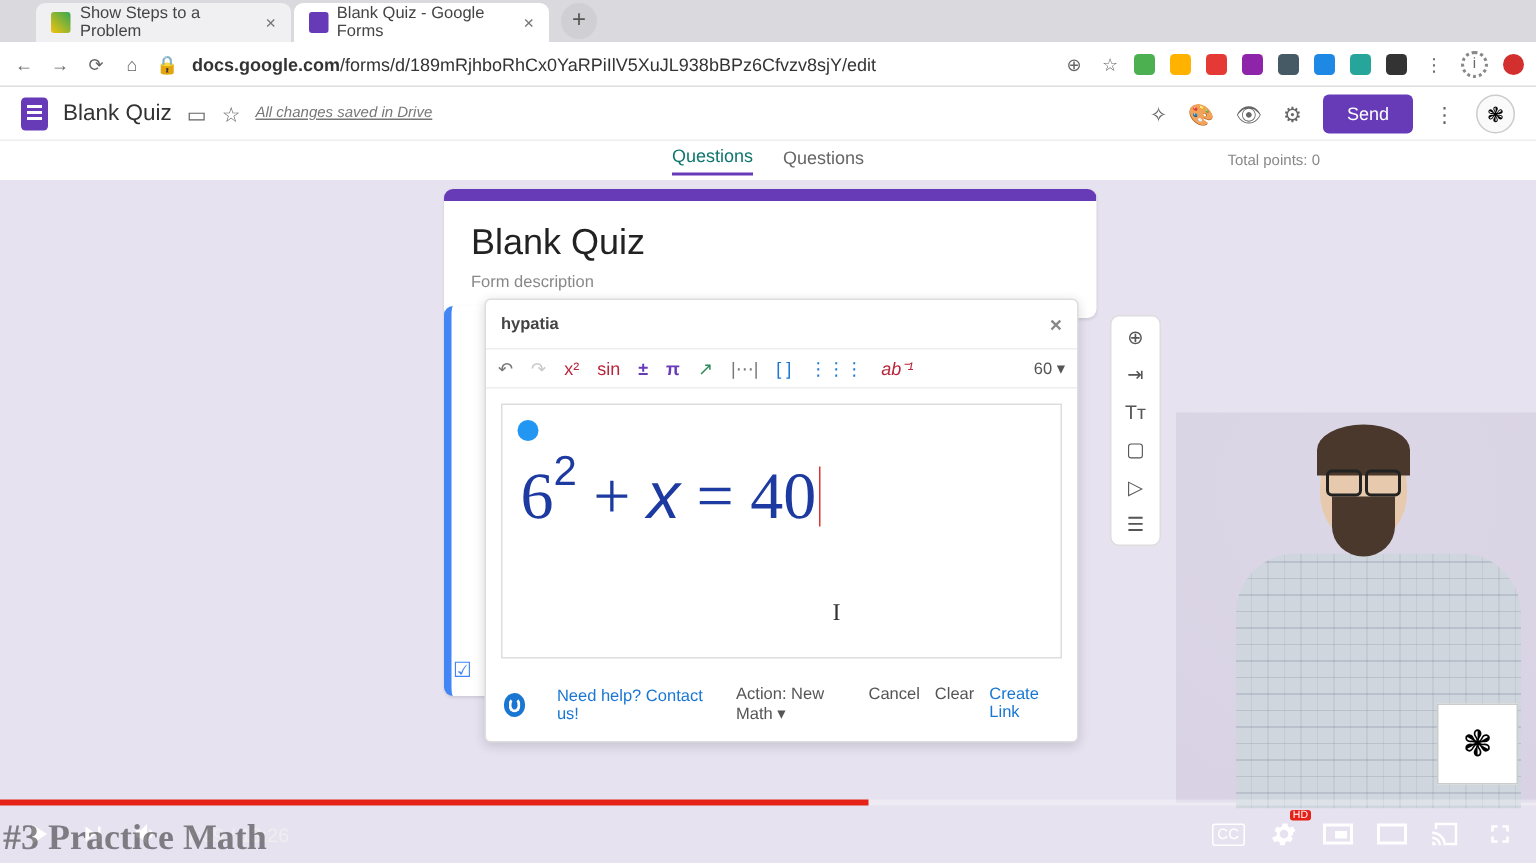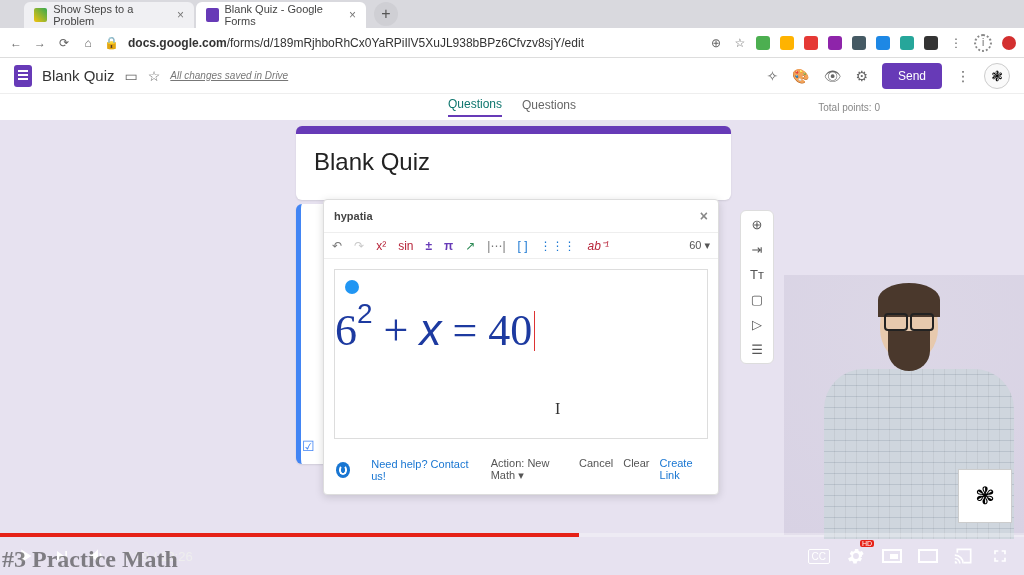--- a/index.html
+++ b/index.html
@@ -42,21 +42,21 @@
   
   .dialog { position:absolute; left:323px; top:79px; width:396px; background:#fff; border:1px solid #ddd; border-radius:4px; box-shadow:0 2px 8px rgba(0,0,0,.15); }
   .dlg-head { display:flex; align-items:center; padding:8px 10px; font-size:11px; font-weight:bold; color:#444; }
   .dlg-head .x { margin-left:auto; color:#888; cursor:pointer; font-size:14px; }
   .dlg-tools { border-top:1px solid #eee; border-bottom:1px solid #eee; padding:4px 8px; display:flex; align-items:center; gap:12px; font-size:12px; }
   .tred { color:#b8263b; font-weight:normal; }
   .tpurple { color:#673ab7; font-weight:bold; }
   .tgreen { color:#2e8b57; }
   .tblue { color:#1976d2; }
   .tgray { color:#777; }
-  .eq-area { border:1px solid #ddd; margin:10px; height:170px; position:relative; padding:20px 0; }
+  .eq-area { border:1px solid #ddd; margin:10px; height:170px; position:relative; padding:20px 12px; }
   .gear { position:absolute; left:10px; top:10px; width:14px; height:14px; border-radius:50%; background:#2196f3; }
   .equation { font-family:"Times New Roman", serif; font-size:44px; color:#1d3aa0; margin-top:8px; white-space:nowrap; }
   .equation sup { font-size:28px; vertical-align:22px; }
   .equation .it { font-style:italic; }
   .cursor-bar { display:inline-block; width:1px; height:40px; background:#d33; vertical-align:-6px; margin-left:2px;}
   .text-cursor { position:absolute; left:220px; top:130px; font-family:serif; color:#333; }
   .dlg-foot { display:flex; align-items:center; padding:8px 12px 12px 12px; font-size:11px; gap:17px; }
   .help-icon { width:16px; height:16px; border-radius:50%; background:#1976d2; display:inline-block; margin-right:4px; position:relative; }
   .help-icon::after{content:"";position:absolute;inset:3px;border-radius:50%;border:2px solid #fff;border-top-color:transparent;}
   .link { color:#1976d2; cursor:pointer; }
@@ -154,20 +154,21 @@
 <div class="subtabs">
   <span class="subtab active">Questions</span>
   <span class="subtab">Questions</span>
   <span class="points">Total points: 0</span>
 </div>
 
 <div class="page">
 
   <div class="card">
     <h2>Blank Quiz</h2>
+    <div class="desc">Form description</div>
   </div>
 
   <div class="qcard-left"></div>
   <div class="qcard-check">☑</div>
 
   <div class="dialog">
     <div class="dlg-head">
       <span>hypatia</span>
       <span class="x">×</span>
     </div>

